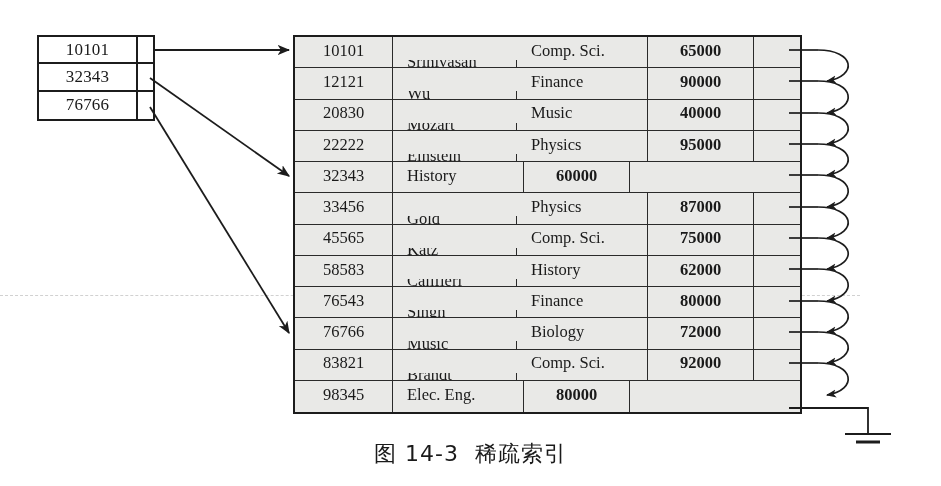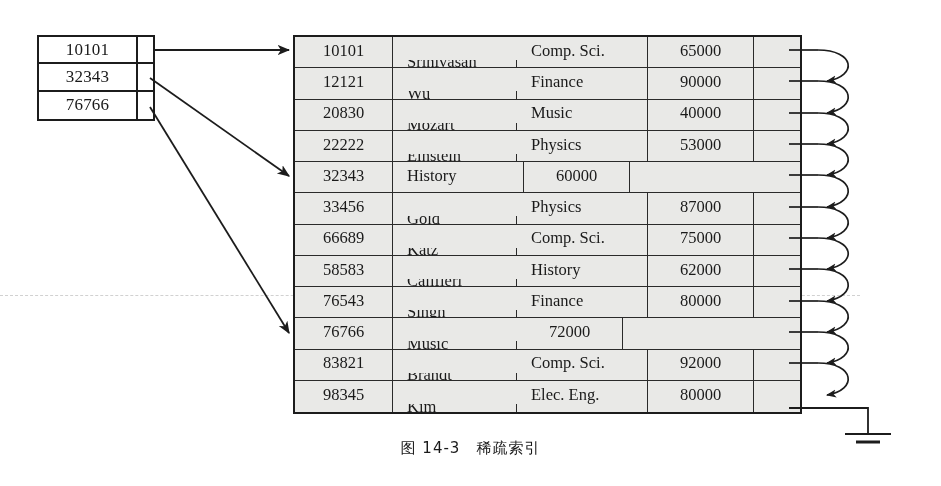--- a/index.html
+++ b/index.html
@@ -98,41 +98,41 @@
     align-items: center;
     font-size: 16.5px;
     line-height: 1;
     padding-bottom: 2px;
     white-space: nowrap;
     overflow: hidden;
   }
   .c-id    { width: 98px;  justify-content: center; }
   .c-name  { width: 124px; justify-content: flex-start; padding-left: 14px; margin-top: 23px; }
   .c-dept  { width: 131px; justify-content: flex-start; padding-left: 14px; }
-  .c-sal   { width: 106px; justify-content: center; }
+  .c-sal   { width: 106px; justify-content: center; font-weight: bold; }
   .c-ptr   { width: 46px;  border-right: none; }
 
   
   #overlay {
     position: absolute;
     left: 0;
     top: 0;
     width: 941px;
     height: 486px;
     pointer-events: none;
   }
 
   
   #caption {
     position: absolute;
     left: 0;
     top: 435px;
     width: 941px;
     text-align: center;
-    font-size: 15px;
+    font-size: 22px;
     letter-spacing: 1px;
     color: #1a1a1a;
     font-family: "DejaVu Sans", "Liberation Sans", sans-serif;
   }
   #caption .cap-label { margin-right: 16px; }
 </style>
 </head>
 <body>
 
 <div id="figure-root">
@@ -177,41 +177,41 @@
       <div class="rec-cell c-name">Mozart</div>
       <div class="rec-cell c-dept">Music</div>
       <div class="rec-cell c-sal">40000</div>
       <div class="rec-cell c-ptr"></div>
     </div>
 
     <div class="rec-row">
       <div class="rec-cell c-id">22222</div>
       <div class="rec-cell c-name">Einstein</div>
       <div class="rec-cell c-dept">Physics</div>
-      <div class="rec-cell c-sal">53000</div>
+      <div class="rec-cell c-sal">95000</div>
       <div class="rec-cell c-ptr"></div>
     </div>
 
     <div class="rec-row">
       <div class="rec-cell c-id">32343</div>
       <div class="rec-cell c-dept">History</div>
       <div class="rec-cell c-sal">60000</div>
       <div class="rec-cell c-ptr"></div>
     </div>
 
     <div class="rec-row">
       <div class="rec-cell c-id">33456</div>
       <div class="rec-cell c-name">Gold</div>
       <div class="rec-cell c-dept">Physics</div>
       <div class="rec-cell c-sal">87000</div>
       <div class="rec-cell c-ptr"></div>
     </div>
 
     <div class="rec-row">
-      <div class="rec-cell c-id">66689</div>
+      <div class="rec-cell c-id">45565</div>
       <div class="rec-cell c-name">Katz</div>
       <div class="rec-cell c-dept">Comp. Sci.</div>
       <div class="rec-cell c-sal">75000</div>
       <div class="rec-cell c-ptr"></div>
     </div>
 
     <div class="rec-row">
       <div class="rec-cell c-id">58583</div>
       <div class="rec-cell c-name">Califieri</div>
       <div class="rec-cell c-dept">History</div>
@@ -223,35 +223,35 @@
       <div class="rec-cell c-id">76543</div>
       <div class="rec-cell c-name">Singh</div>
       <div class="rec-cell c-dept">Finance</div>
       <div class="rec-cell c-sal">80000</div>
       <div class="rec-cell c-ptr"></div>
     </div>
 
     <div class="rec-row">
       <div class="rec-cell c-id">76766</div>
       <div class="rec-cell c-name">Music</div>
+      <div class="rec-cell c-dept">Biology</div>
       <div class="rec-cell c-sal">72000</div>
       <div class="rec-cell c-ptr"></div>
     </div>
 
     <div class="rec-row">
       <div class="rec-cell c-id">83821</div>
       <div class="rec-cell c-name">Brandt</div>
       <div class="rec-cell c-dept">Comp. Sci.</div>
       <div class="rec-cell c-sal">92000</div>
       <div class="rec-cell c-ptr"></div>
     </div>
 
     <div class="rec-row">
       <div class="rec-cell c-id">98345</div>
-      <div class="rec-cell c-name">Kim</div>
       <div class="rec-cell c-dept">Elec. Eng.</div>
       <div class="rec-cell c-sal">80000</div>
       <div class="rec-cell c-ptr"></div>
     </div>
 
   </div>
 
   <svg id="overlay" viewBox="0 0 941 486" xmlns="http://www.w3.org/2000/svg">
     <defs>
       <marker id="ah" viewBox="0 0 10 10" refX="9" refY="5" markerWidth="7" markerHeight="7" orient="auto-start-reverse">

